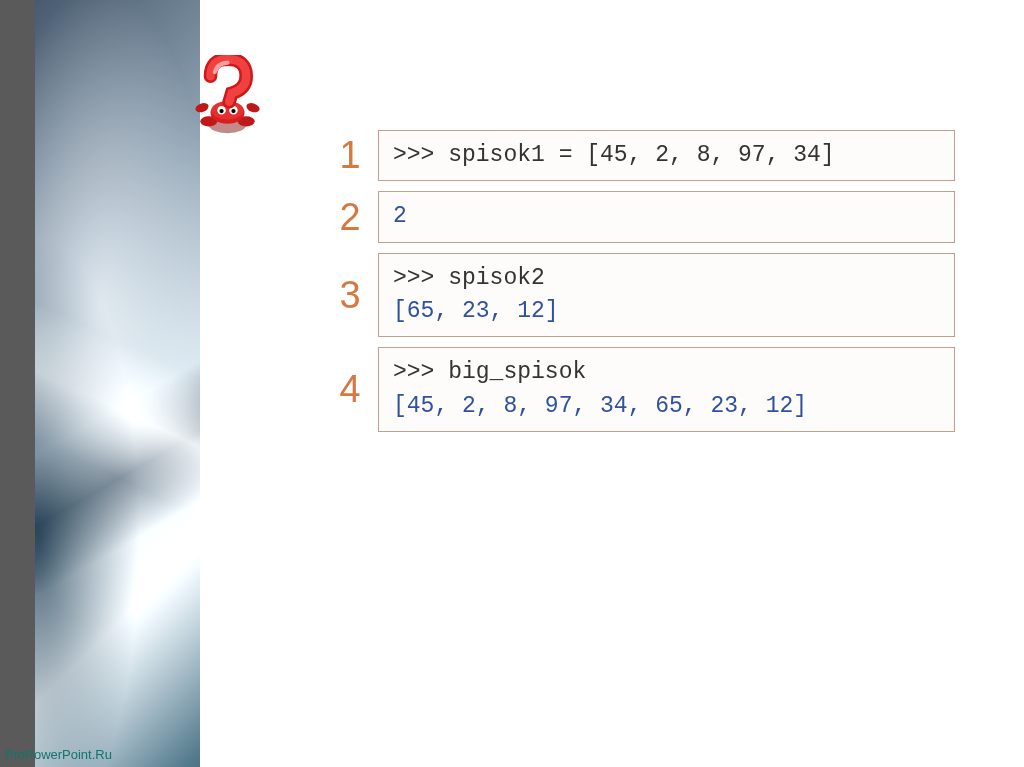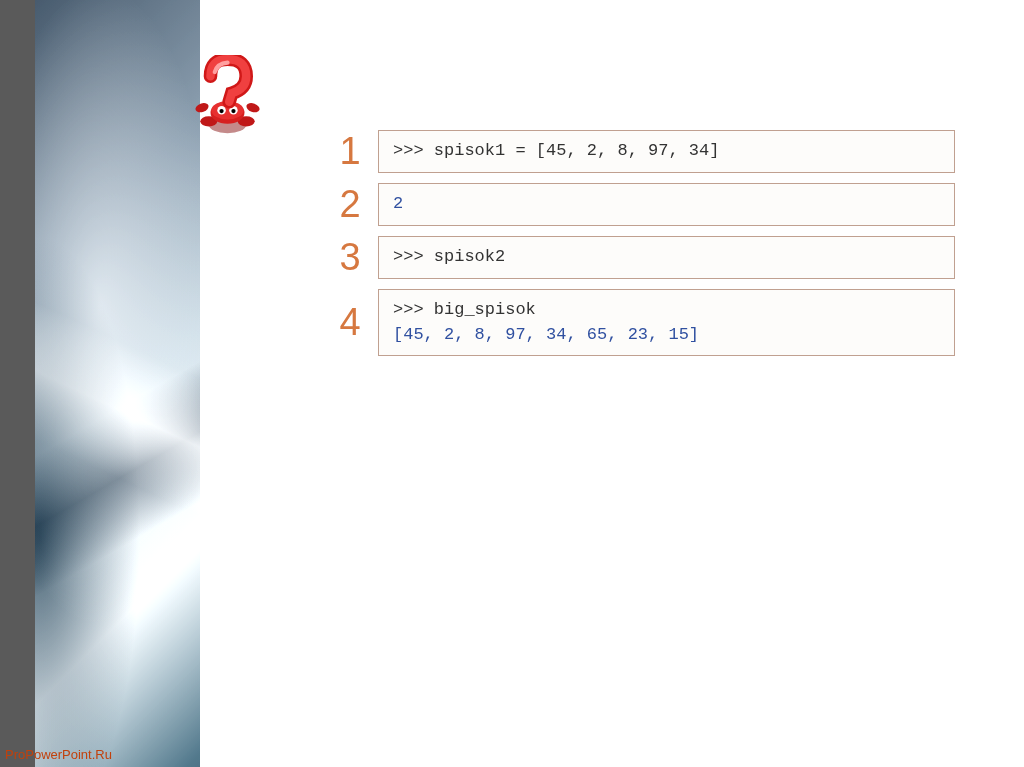--- a/index.html
+++ b/index.html
@@ -83,35 +83,35 @@
       color: #d67840;
       width: 40px;
       text-align: center;
       margin-right: 8px;
     }
     .code-box {
       flex: 1;
       border: 1px solid #c0a090;
       background: #fdfcfa;
       padding: 8px 14px;
-      font-size: 17px;
+      font-size: 23px;
       line-height: 1.45;
       font-family: 'Courier New', monospace;
       color: #333;
     }
     .output-blue {
       color: #3050a0;
     }
     .footer-text {
       position: absolute;
       left: 5px;
       bottom: 5px;
       font-family: Arial, sans-serif;
       font-size: 13px;
-      color: #c2410c;
+      color: #0f766e;
       z-index: 20;
     }
   </style>
 </head>
 <body>
 
 <div class="sidebar-left-edge"></div>
 <div class="sidebar"></div>
 
 <div class="question-icon">
@@ -150,25 +150,26 @@
     <div class="row-number">2</div>
     <div class="code-box">
       <div class="output-blue">2</div>
     </div>
   </div>
 
   <div class="code-row">
     <div class="row-number">3</div>
     <div class="code-box">
       <div>&gt;&gt;&gt; spisok2</div>
+      <div class="output-blue">[65, 23, 12]</div>
     </div>
   </div>
 
   <div class="code-row">
     <div class="row-number">4</div>
     <div class="code-box">
       <div>&gt;&gt;&gt; big_spisok</div>
-      <div class="output-blue">[45, 2, 8, 97, 34, 65, 23, 15]</div>
+      <div class="output-blue">[45, 2, 8, 97, 34, 65, 23, 12]</div>
     </div>
   </div>
 </div>
 
 <div class="footer-text">ProPowerPoint.Ru</div>
 
 </body></html>

